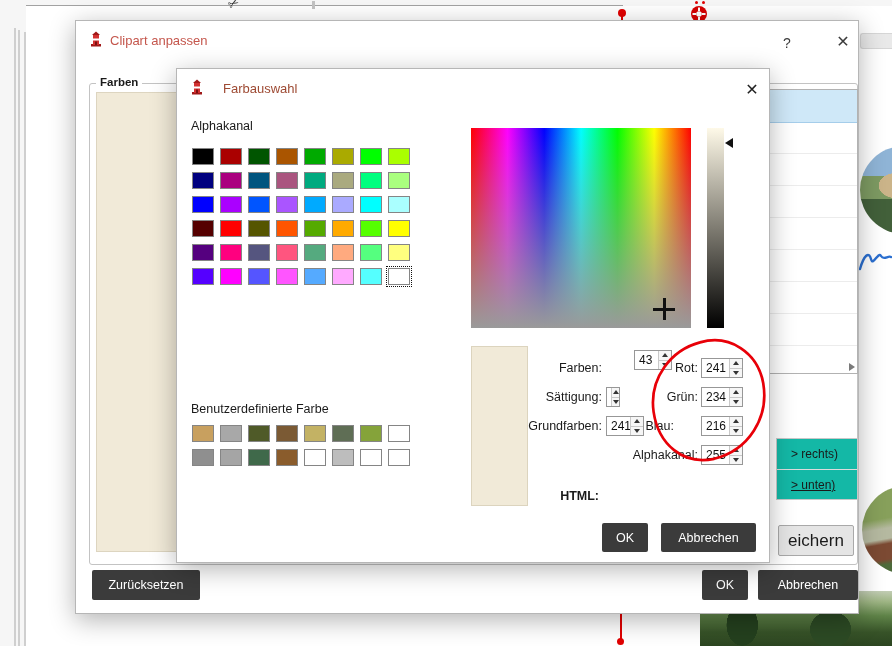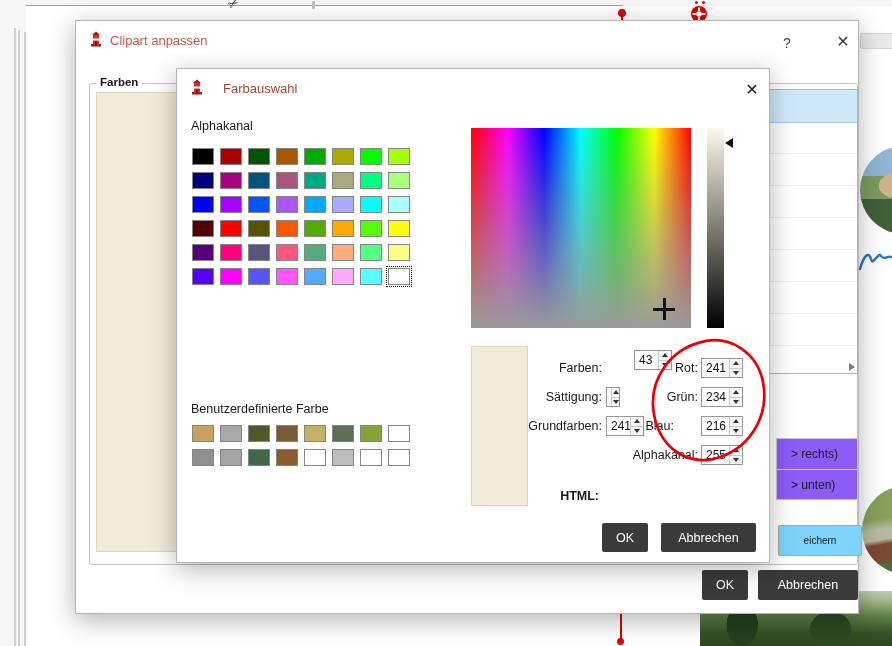--- a/index.html
+++ b/index.html
@@ -93,27 +93,28 @@
   <div class="abs" style="left:20px;top:55px;font-size:11.5px;font-weight:bold;background:#fff;padding:0 4px;">Farben</div>
 
   <div class="abs" style="left: 20px; top: 71px; width: 580px; height: 460px; border: 1px solid rgb(221, 213, 192); box-sizing: border-box; background-color: rgb(241, 234, 216);"></div>
 
   <div class="abs" style="left:640px;top:68px;width:142px;height:285px;background:#fff;border:1px solid #b2b2b2;box-sizing:border-box;
               background-image:repeating-linear-gradient(#ffffff 0 31px,#ececec 31px 32px);">
     <div class="abs" style="left:0;top:0;width:100%;height:33px;background:var(--selected-row,#cfe8f8);border-bottom:1px solid #a5cdea;box-sizing:border-box;"></div>
     <div class="abs" style="right:2px;bottom:2px;width:0;height:0;border-top:4px solid transparent;border-bottom:4px solid transparent;border-left:6px solid #7a7a7a;"></div>
   </div>
 
-  <div class="abs" style="left:700px;top:417px;width:82px;height:62px;border:1px solid #c8c8c8;box-sizing:border-box;background:#8b5cf6;">
+  <div class="abs" style="left:700px;top:417px;width:82px;height:62px;border:1px solid #c8c8c8;box-sizing:border-box;background:#14b8a6;">
     <div style="height:30px;line-height:30px;padding-left:14px;font-size:12px;border-bottom:1px solid #dcdcdc;white-space:nowrap;overflow:hidden;">&gt; rechts)</div>
-    <div style="height:30px;line-height:30px;padding-left:14px;font-size:12px;white-space:nowrap;overflow:hidden;">&gt; unten)</div>
-  </div>
-
-  <div class="btn-light" style="left:702px;top:504px;width:84px;height:31px;background:#7dd3fc;font-size:10px;border-radius:2px;">eichern</div>
-
+    <div style="height:30px;line-height:30px;padding-left:14px;font-size:12px;white-space:nowrap;overflow:hidden;text-decoration:underline;">&gt; unten)</div>
+  </div>
+
+  <div class="btn-light" style="left:702px;top:504px;width:76px;height:31px;background:#e5e5e5;font-size:17px;border-radius:2px;">eichern</div>
+
+  <div class="btn-dark" style="left:16px;top:549px;width:108px;height:30px;">Zurücksetzen</div>
   <div class="btn-dark" style="left:626px;top:549px;width:46px;height:30px;">OK</div>
   <div class="btn-dark" style="left:682px;top:549px;width:100px;height:30px;">Abbrechen</div>
 </div>
 
 <div class="dialog" style="left:176px;top:68px;width:594px;height:495px;z-index:20;">
 
   <svg class="abs" style="left:12px;top:10px;" width="16" height="16" viewBox="0 0 16 16">
     <rect x="3" y="13" width="10" height="2.5" fill="#a01818"></rect>
     <rect x="5" y="4" width="6" height="10" fill="#d23030"></rect>
     <rect x="5" y="7.5" width="6" height="2" fill="#ffffff"></rect>

